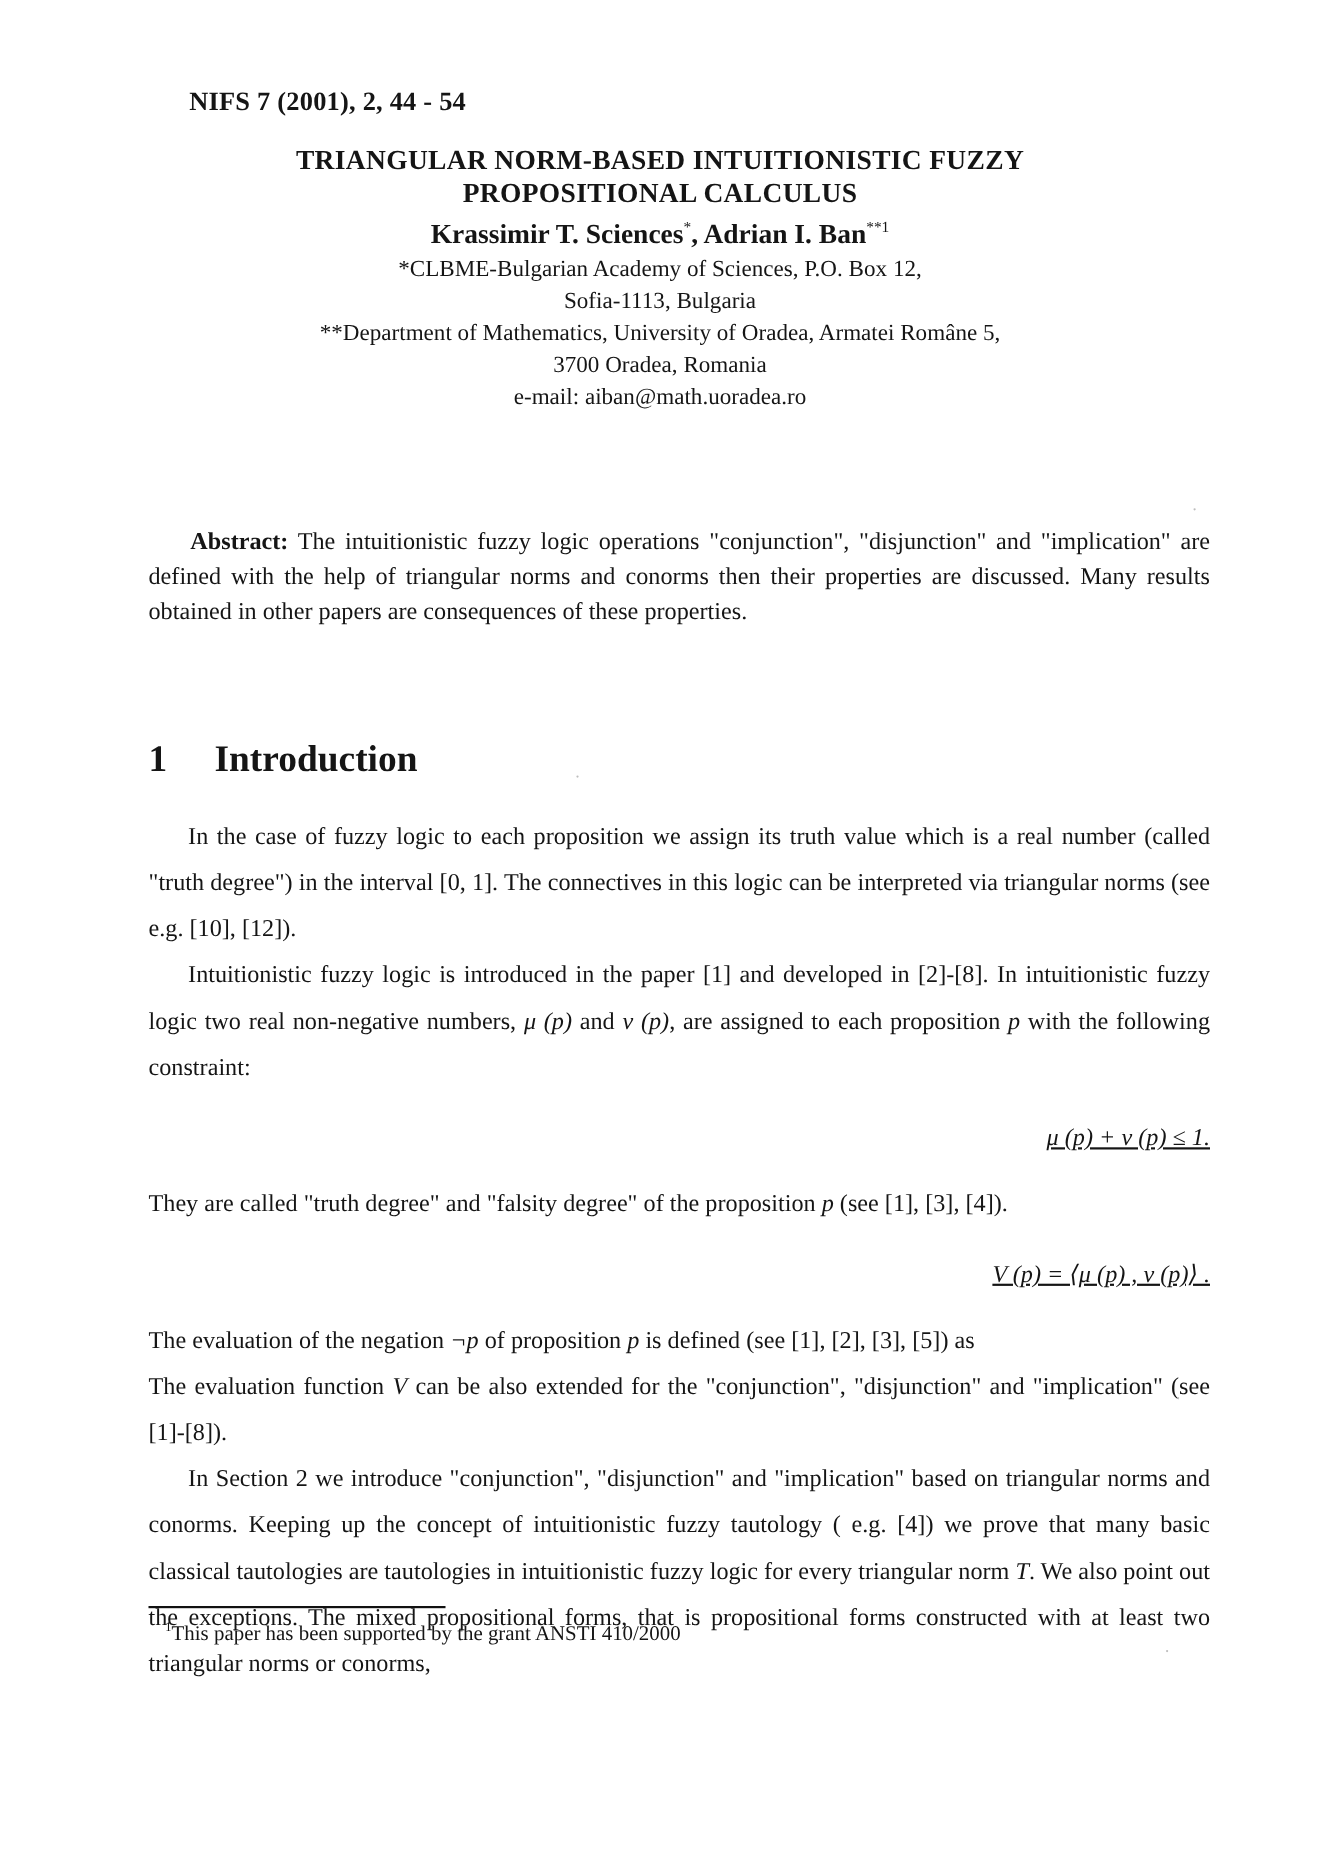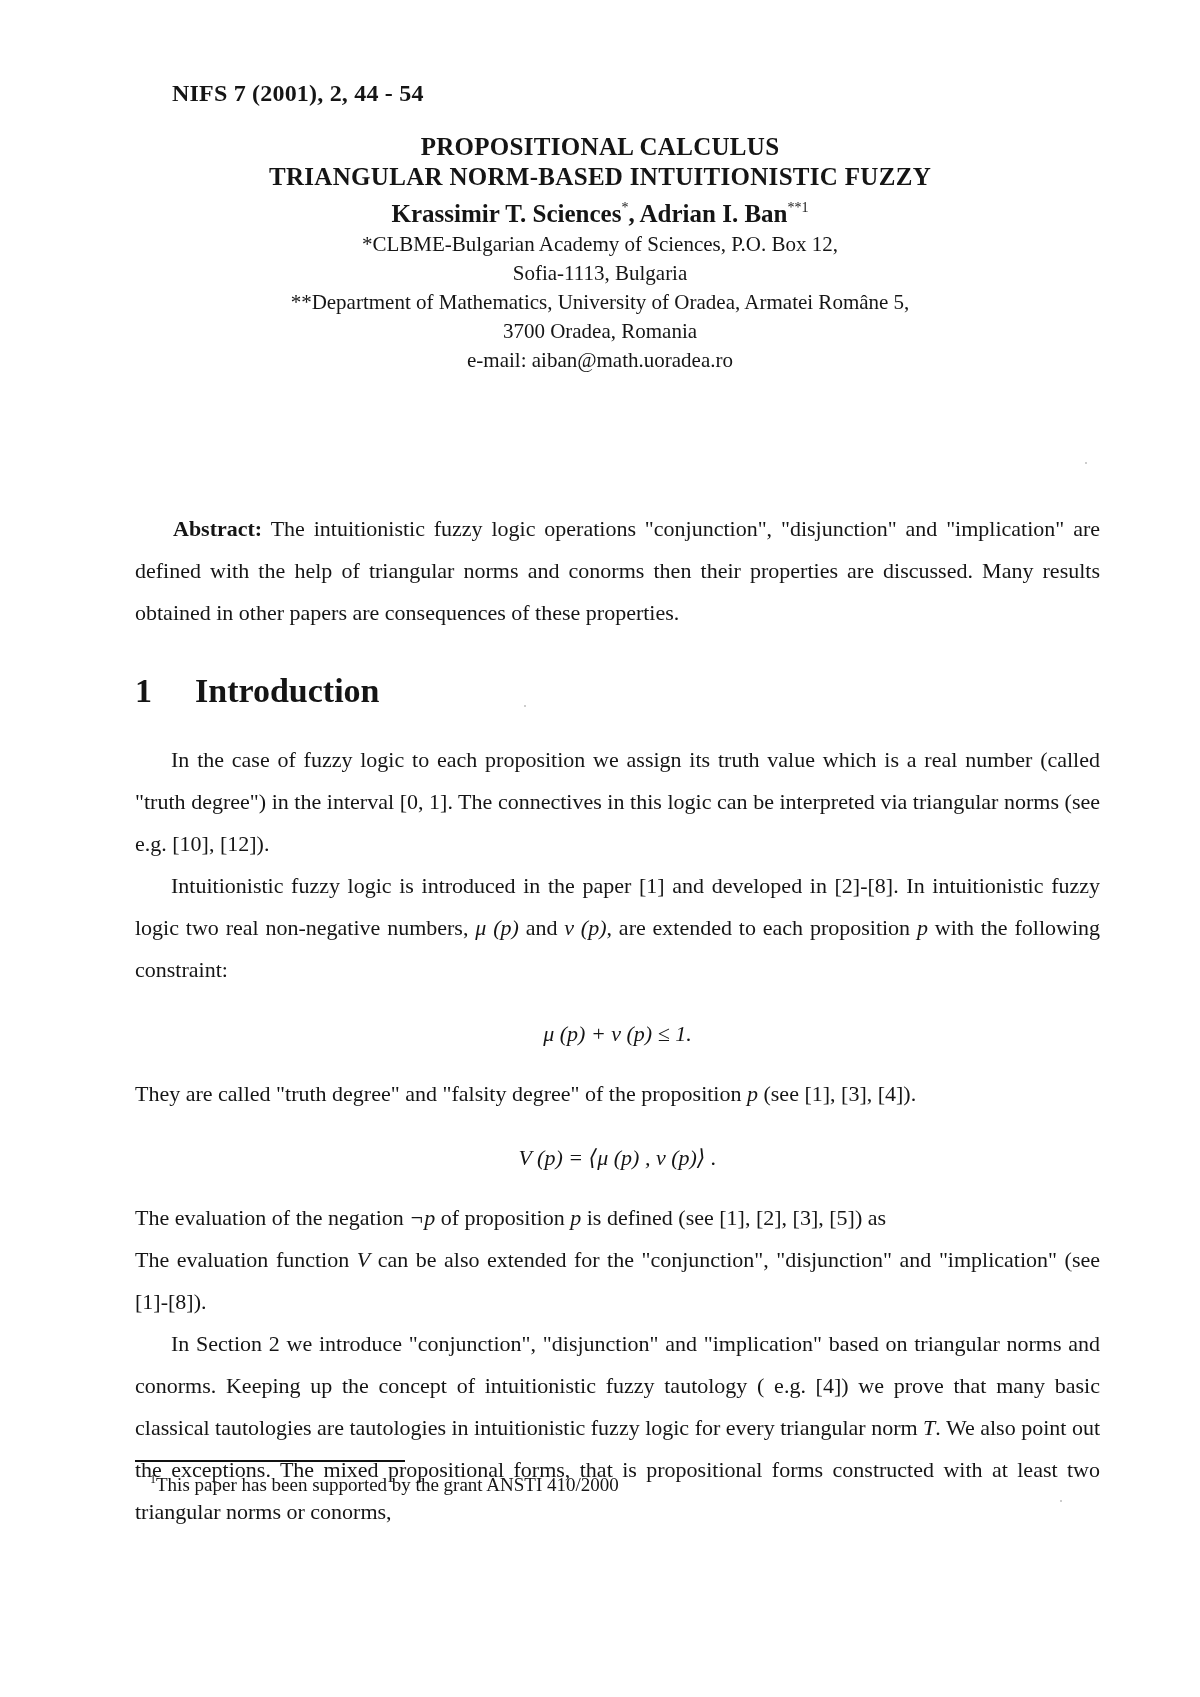--- a/index.html
+++ b/index.html
@@ -13,53 +13,53 @@
       left: 172px; top: 80px; font-size: 24px; font-weight: bold; letter-spacing: 0.2px;
     }
     .title-block {
       left: 0; width: 1200px; top: 132px; text-align: center;
     }
     .title-line { font-size: 25px; font-weight: bold; line-height: 30px; letter-spacing: 0.3px; }
     .authors { font-size: 25px; font-weight: bold; line-height: 32px; }
     .authors sup { font-size: 14px; font-weight: normal; vertical-align: 10px; }
     .affil { font-size: 21px; line-height: 29px; }
     .abstract {
-      left: 135px; width: 965px; top: 508px; font-size: 22px; line-height: 42px; text-align: justify;
+      left: 135px; width: 965px; top: 476px; font-size: 22px; line-height: 32px; text-align: justify;
     }
     .abstract .indent { display: inline-block; width: 38px; }
     .abstract b { font-weight: bold; }
     .section-heading {
       left: 135px; top: 672px; font-size: 34px; font-weight: bold;
     }
     .section-heading .num { display: inline-block; width: 60px; }
     .body-text {
       left: 135px; width: 965px; font-size: 22px; line-height: 42px; text-align: justify;
     }
     .para { margin: 0; }
     .para.indented { text-indent: 36px; }
     .para.noindent { text-indent: 0; }
-    .equation { text-align: center; font-style: normal; margin: 0; }
+    .equation { text-align: right; font-style: normal; margin: 0; text-decoration: underline; }
     .equation i, .para i { font-style: italic; }
     .footnote-rule {
       left: 135px; top: 1460px; width: 270px; height: 0; border-top: 2px solid #111;
     }
     .footnote {
       left: 150px; top: 1466px; font-size: 19px; line-height: 26px;
     }
     .footnote sup { font-size: 12px; vertical-align: 8px; }
     .speck { position: absolute; width: 2px; height: 2px; background: #bdbdbd; border-radius: 1px; }
   </style>
 </head>
 <body>
 
 <div class="abs journal-ref">NIFS 7 (2001), 2, 44 - 54</div>
 
 <div class="abs title-block">
+  <div class="title-line">TRIANGULAR NORM-BASED INTUITIONISTIC FUZZY</div>
   <div class="title-line">PROPOSITIONAL CALCULUS</div>
-  <div class="title-line">TRIANGULAR NORM-BASED INTUITIONISTIC FUZZY</div>
   <div class="authors">
     <span>Krassimir T. Sciences</span><sup>*</sup><span>, </span><span>Adrian I. Ban</span><sup>**1</sup>
   </div>
   <div class="affil">*CLBME-Bulgarian Academy of Sciences, P.O. Box 12,</div>
   <div class="affil">Sofia-1113, Bulgaria</div>
   <div class="affil">**Department of Mathematics, University of Oradea, Armatei Române 5,</div>
   <div class="affil">3700 Oradea, Romania</div>
   <div class="affil">e-mail: aiban@math.uoradea.ro</div>
 </div>
 
@@ -67,21 +67,21 @@
   <span class="indent"></span><b>Abstract:</b>
   <span>The intuitionistic fuzzy logic operations "conjunction", "disjunction" and "implication" are defined with the help of triangular norms and conorms then their properties are discussed. Many results obtained in other papers are consequences of these properties.</span>
 </div>
 
 <div class="abs section-heading">
   <span class="num">1</span><span>Introduction</span>
 </div>
 
 <div class="abs body-text" style="top: 739px;">
   <p class="para indented">In the case of fuzzy logic to each proposition we assign its truth value which is a real number (called "truth degree") in the interval [0, 1]. The connectives in this logic can be interpreted via triangular norms (see e.g. [10], [12]).</p>
-  <p class="para indented"><span>Intuitionistic fuzzy logic is introduced in the paper [1] and developed in [2]-[8]. In intuitionistic fuzzy logic two real non-negative numbers, </span><i>μ (p)</i><span> and </span><i>ν (p)</i><span>, are extended to each proposition </span><i>p</i><span> with the following constraint:</span></p>
+  <p class="para indented"><span>Intuitionistic fuzzy logic is introduced in the paper [1] and developed in [2]-[8]. In intuitionistic fuzzy logic two real non-negative numbers, </span><i>μ (p)</i><span> and </span><i>ν (p)</i><span>, are assigned to each proposition </span><i>p</i><span> with the following constraint:</span></p>
   <p class="equation" style="margin: 22px 0 18px;"><i>μ (p) + ν (p) ≤ 1.</i></p>
   <p class="para noindent"><span>They are called "truth degree" and "falsity degree" of the proposition </span><i>p</i><span> (see [1], [3], [4]).</span></p>
   <p class="equation" style="margin: 22px 0 18px;"><i>V (p) = ⟨μ (p) , ν (p)⟩ .</i></p>
   <p class="para noindent"><span>The evaluation of the negation </span><i>¬p</i><span> of proposition </span><i>p</i><span> is defined (see [1], [2], [3], [5]) as</span></p>
   <p class="para noindent"><span>The evaluation function </span><i>V</i><span> can be also extended for the "conjunction", "disjunction" and "implication" (see [1]-[8]).</span></p>
   <p class="para indented"><span>In Section 2 we introduce "conjunction", "disjunction" and "implication" based on triangular norms and conorms. Keeping up the concept of intuitionistic fuzzy tautology ( e.g. [4]) we prove that many basic classical tautologies are tautologies in intuitionistic fuzzy logic for every triangular norm </span><i>T</i><span>. We also point out the exceptions. The mixed propositional forms, that is propositional forms constructed with at least two triangular norms or conorms,</span></p>
 </div>
 
 <div class="abs footnote-rule"></div>
 <div class="abs footnote">

